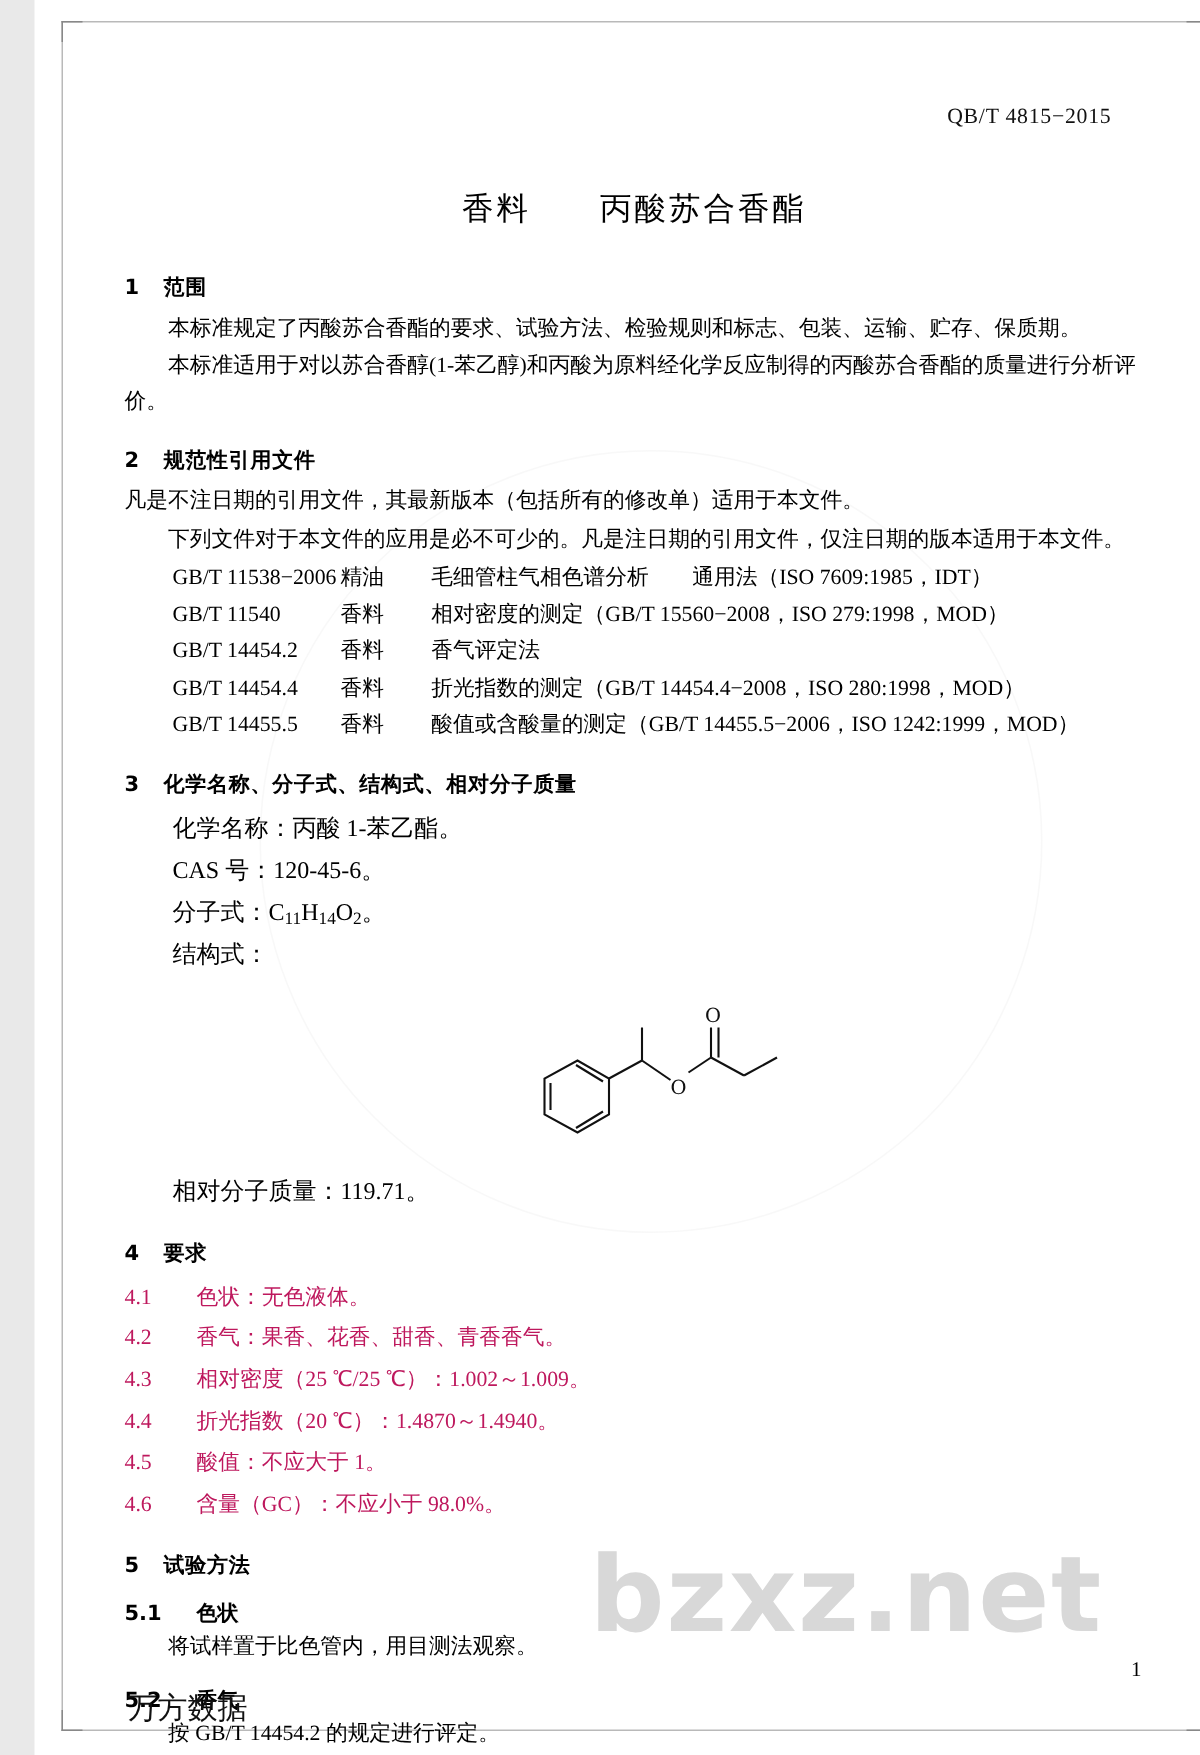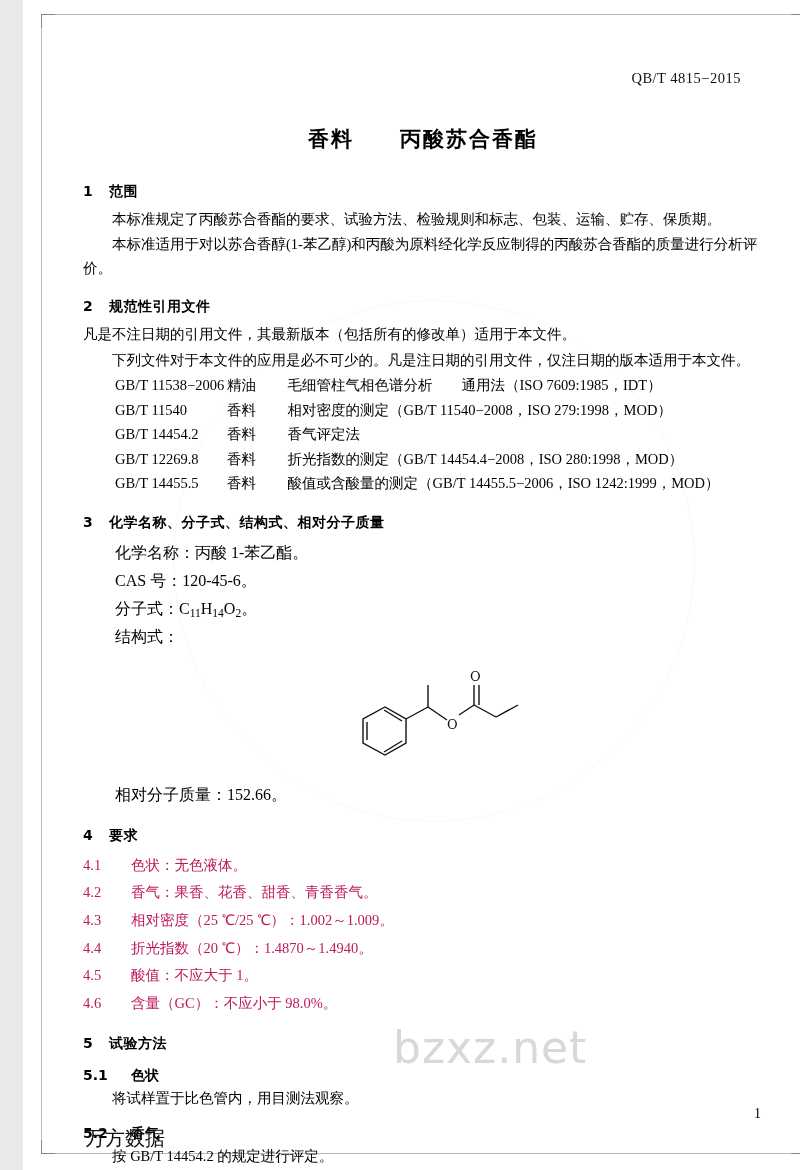--- a/index.html
+++ b/index.html
@@ -46,21 +46,21 @@
     font-size: 14.5px;
     letter-spacing: 0.5px;
     color: #111;
     margin-right: 22px;
     margin-top: 10px;
     font-family: "Liberation Serif", serif;
   }
   .doc-title {
     text-align: center;
     font-size: 21px;
-    font-weight: bold;
+    font-weight: normal;
     letter-spacing: 2px;
     margin-top: 38px;
     margin-bottom: 30px;
     color: #000;
     font-family: "DejaVu Sans", sans-serif;
   }
   .sec-head {
     font-size: 14px;
     font-weight: bold;
     color: #000;
@@ -154,22 +154,22 @@
     left: 62px;
     bottom: 18px;
     font-size: 20px;
     color: #111;
     font-family: "DejaVu Sans", sans-serif;
   }
   .watermark {
     position: absolute;
     left: 370px;
     top: 1022px;
-    font-size: 44px;
-    font-weight: normal;
+    font-size: 70px;
+    font-weight: bold;
     color: #d8d8d8;
     font-family: "DejaVu Sans", sans-serif;
     letter-spacing: 1px;
     user-select: none;
   }
   .wm-big {
     position: absolute;
     left: 150px;
     top: 300px;
     width: 520px;
@@ -212,27 +212,27 @@
     <div class="sec-head">
       <span class="num">2</span><span>规范性引用文件</span>
     </div>
     <div class="para noindent">凡是不注日期的引用文件，其最新版本（包括所有的修改单）适用于本文件。</div>
     <div class="para">下列文件对于本文件的应用是必不可少的。凡是注日期的引用文件，仅注日期的版本适用于本文件。</div>
 
     <div class="ref-line">
       <span class="rcode">GB/T 11538−2006</span><span class="rname">精油</span><span>　毛细管柱气相色谱分析　　通用法（ISO 7609:1985，IDT）</span>
     </div>
     <div class="ref-line">
-      <span class="rcode">GB/T 11540</span><span class="rname">香料</span><span>　相对密度的测定（GB/T 11540−2008，ISO 279:1998，MOD）</span>
+      <span class="rcode">GB/T 11540</span><span class="rname">香料</span><span>　相对密度的测定（GB/T 15560−2008，ISO 279:1998，MOD）</span>
     </div>
     <div class="ref-line">
       <span class="rcode">GB/T 14454.2</span><span class="rname">香料</span><span>　香气评定法</span>
     </div>
     <div class="ref-line">
-      <span class="rcode">GB/T 12269.8</span><span class="rname">香料</span><span>　折光指数的测定（GB/T 14454.4−2008，ISO 280:1998，MOD）</span>
+      <span class="rcode">GB/T 14454.4</span><span class="rname">香料</span><span>　折光指数的测定（GB/T 14454.4−2008，ISO 280:1998，MOD）</span>
     </div>
     <div class="ref-line">
       <span class="rcode">GB/T 14455.5</span><span class="rname">香料</span><span>　酸值或含酸量的测定（GB/T 14455.5−2006，ISO 1242:1999，MOD）</span>
     </div>
 
     <div class="sec-head">
       <span class="num">3</span><span>化学名称、分子式、结构式、相对分子质量</span>
     </div>
     <div class="chem-line">化学名称：丙酸 1-苯乙酯。</div>
     <div class="chem-line">CAS 号：120-45-6。</div>
@@ -263,21 +263,21 @@
 
           <line x1="141" y1="48" x2="163" y2="60"></line>
 
           <line x1="163" y1="60" x2="185" y2="48"></line>
         </g>
         <text x="114" y="72" font-family="DejaVu Serif, serif" font-size="13" fill="#111">O</text>
         <text x="137" y="24" font-family="DejaVu Serif, serif" font-size="13" fill="#111">O</text>
       </svg>
     </div>
 
-    <div class="chem-line">相对分子质量：152.66。</div>
+    <div class="chem-line">相对分子质量：119.71。</div>
 
     <div class="sec-head">
       <span class="num">4</span><span>要求</span>
     </div>
     <div class="item-line">
       <span class="inum">4.1</span><span>色状：无色液体。</span>
     </div>
     <div class="item-line">
       <span class="inum">4.2</span><span>香气：果香、花香、甜香、青香香气。</span>
     </div>

